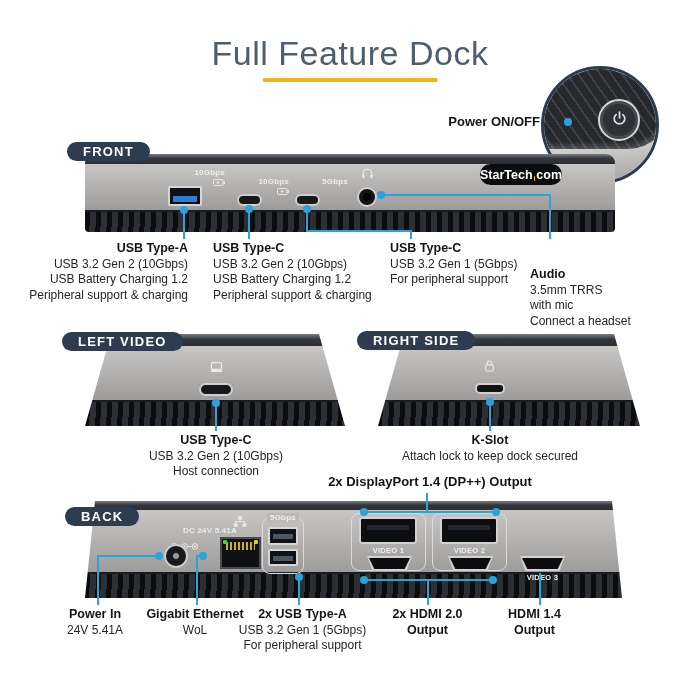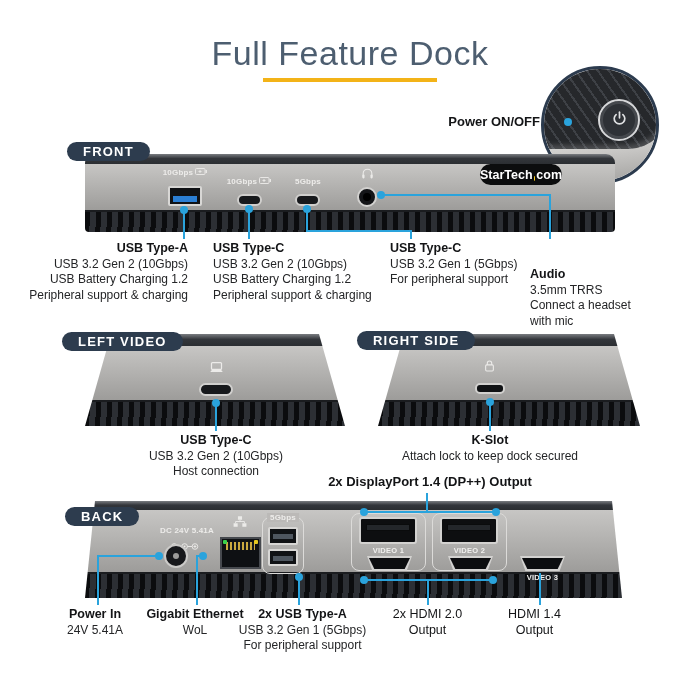--- a/index.html
+++ b/index.html
@@ -14,34 +14,34 @@
          letter-spacing:1.2px;padding:2px 16px;border-radius:14px;}
   
   .lv{position:absolute;width:2px;background:#2aa3dc;}
   .lh{position:absolute;height:2px;background:#2aa3dc;}
   .ldot{position:absolute;width:8px;height:8px;border-radius:50%;background:#2aa3dc;}
   
   .ann{position:absolute;font-size:12px;line-height:15.5px;color:#242527;}
   .ann .t{font-weight:bold;font-size:12.5px;color:#131416;}
   .ann.right{text-align:right;}
   .ann.center{text-align:center;}
-  .ann.allbold div{font-weight:normal;color:#131416;font-size:12.5px;}
+  .ann.allbold div{font-weight:bold;color:#131416;font-size:12.5px;}
   
   .dock{position:absolute;}
   .band-top{width:100%;background:linear-gradient(180deg,#7a7d81 0%,#33363b 45%,#2b2e32 100%);}
   .face{width:100%;position:relative;
         background:linear-gradient(180deg,#c7c6c4 0%,#b2b1af 50%,#9d9c9a 100%);}
   .vent{width:100%;border-top:2px solid #1a1c1f;box-sizing:border-box;
         background:repeating-linear-gradient(92deg,#0b0c0e 0 5px,#2c2f34 5px 11px);}
   .rounded{border-radius:9px 9px 4px 4px;overflow:hidden;}
   .persp{clip-path:polygon(26px 0,calc(100% - 26px) 0,100% 100%,0 100%);}
   .persp-back{clip-path:polygon(10px 0,calc(100% - 10px) 0,100% 100%,0 100%);}
   
   .plab{position:absolute;font-size:8px;font-weight:bold;color:#edecea;letter-spacing:0.2px;
-        display:flex;align-items:center;justify-content:center;gap:2px;}
+        display:flex;align-items:flex-end;justify-content:center;gap:2px;flex-direction:column;}
   .usba{position:absolute;background:#101215;border:2px solid #d8d7d5;border-radius:2px;box-sizing:border-box;}
   .usba::after{content:'';position:absolute;left:3px;right:3px;top:8px;height:6px;background:#2b7fd4;}
   .usba.small::after{top:5px;height:5px;background:#4e565f;}
   .usbc{position:absolute;background:#17191c;border:2px solid #d0cfcd;border-radius:7px;box-sizing:border-box;}
   .ajack{position:absolute;width:20px;height:20px;border-radius:50%;background:#141518;
          border:2px solid #d2d1cf;box-sizing:border-box;}
   .ajack::after{content:'';position:absolute;left:4px;top:4px;width:8px;height:8px;border-radius:50%;background:#000;}
   .logo{position:absolute;background:#0c0d0e;color:#fff;border-radius:11px;
         font-size:12.5px;font-weight:bold;display:flex;align-items:center;justify-content:center;}
   .logo .dot{width:5px;height:5px;border-radius:50%;background:#ffd21e;align-self:flex-end;margin:0 1px 4px;}
@@ -170,22 +170,22 @@
     <div>Peripheral support &amp; charging</div>
   </div>
   <div class="ann" style="left:390px;top:241px;width:160px;">
     <div class="t">USB Type-C</div>
     <div>USB 3.2 Gen 1 (5Gbps)</div>
     <div>For peripheral support</div>
   </div>
   <div class="ann" style="left:530px;top:241px;width:140px;margin-top:26px;">
     <div class="t">Audio</div>
     <div>3.5mm TRRS</div>
+    <div>with mic</div>
     <div>Connect a headset</div>
-    <div>with mic</div>
   </div>
 
   <div class="dock persp" style="left:85px;top:334px;width:260px;height:92px;">
     <div class="band-top" style="height:12px;"></div>
     <div class="face" style="height:54px;">
       <span class="abs" style="left:124px;top:14px;">
         <svg width="15" height="13" viewBox="0 0 24 20">
             <rect x="4" y="2" width="16" height="11" rx="1.5" fill="none" stroke="#ecebe9" stroke-width="2"></rect>
             <path d="M2 17h20l-2.5-3H4.5z" fill="#ecebe9"></path>
           </svg>

